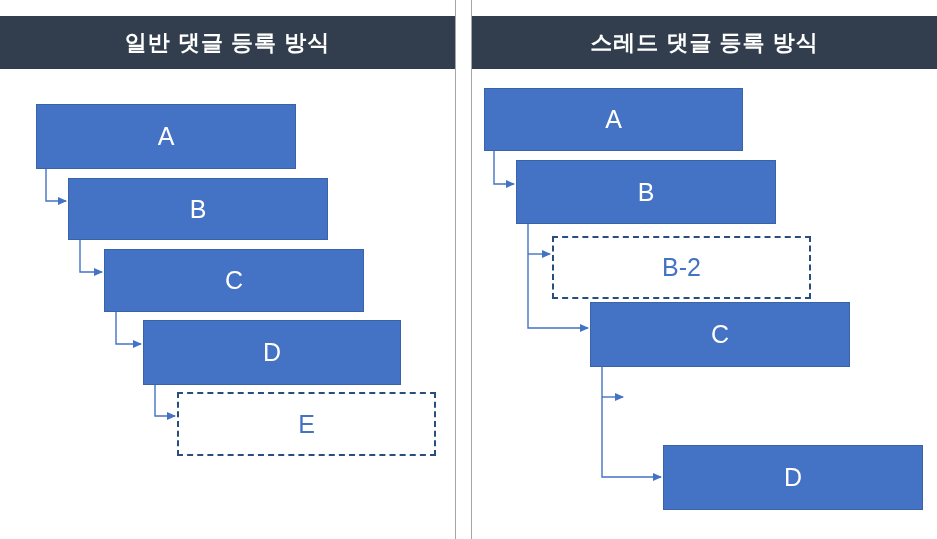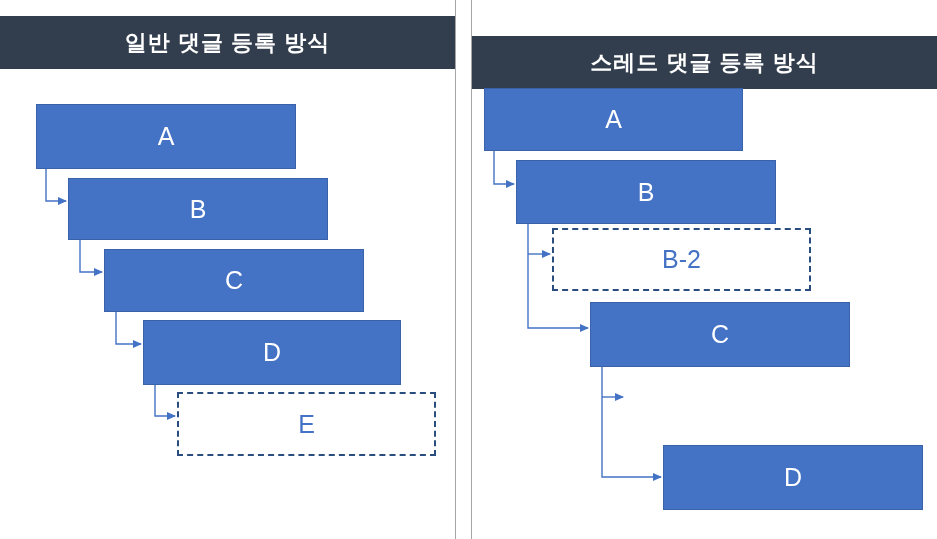--- a/index.html
+++ b/index.html
@@ -19,21 +19,21 @@
   body { font-family:"Liberation Sans","DejaVu Sans",sans-serif; }
   .stage { position:relative; width:937px; height:539px; background:var(--background); }
 
   .panel-header {
     position:absolute; top:16px; height:53px;
     background:var(--header-bg); color:var(--header-text);
     display:flex; align-items:center; justify-content:center;
     font-size:22px; letter-spacing:1px; font-weight:700;
   }
   .header-left { left:0; width:455px; }
-  .header-right { left:472px; width:465px;margin-top:20px; }
+  .header-right { left:472px; width:465px; }
 
   .divider {
     position:absolute; top:0; width:1px; height:539px;
     background:var(--divider);
   }
   .divider-1 { left:455px; }
   .divider-2 { left:471px; }
 
   svg.connectors {
     position:absolute; left:0; top:0; width:937px; height:539px;
@@ -61,21 +61,21 @@
   
   .l-a { left:36px;  top:104px; width:260px; height:65px; }
   .l-b { left:68px;  top:178px; width:260px; height:62px; }
   .l-c { left:104px; top:249px; width:260px; height:63px; }
   .l-d { left:143px; top:320px; width:258px; height:65px; }
   .l-e { left:177px; top:392px; width:259px; height:64px; }
 
   
   .r-a  { left:484px; top:88px;  width:259px; height:63px; }
   .r-b  { left:516px; top:160px; width:260px; height:64px; }
-  .r-b2 { left:552px; top:228px; width:259px; height:63px; }
+  .r-b2 { left:552px; top:236px; width:259px; height:63px; }
   .r-c  { left:590px; top:302px; width:260px; height:65px; }
   .r-c2 { left:625px; top:374px; width:260px; height:64px; }
   .r-d  { left:663px; top:445px; width:260px; height:65px; }
 </style>
 </head>
 <body>
 
 <div class="stage">
 
   <svg class="connectors" viewBox="0 0 937 539" xmlns="http://www.w3.org/2000/svg">

